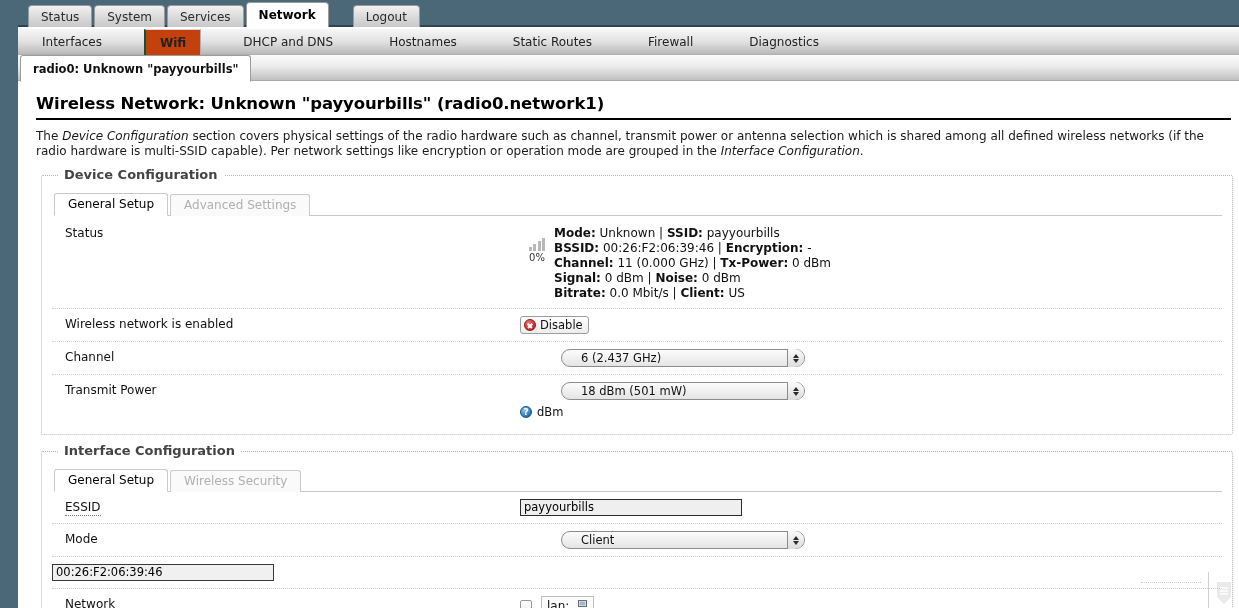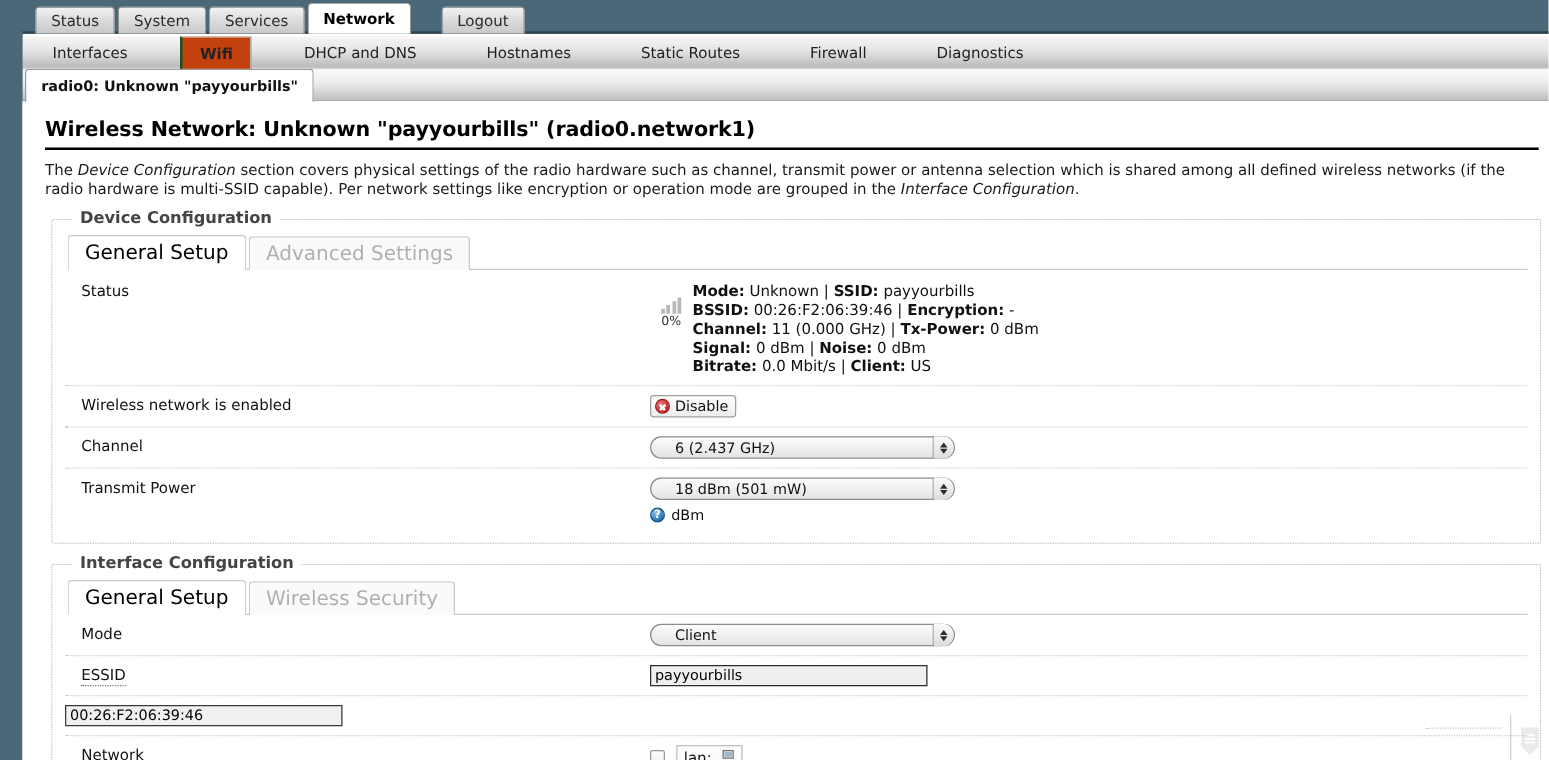--- a/index.html
+++ b/index.html
@@ -157,21 +157,21 @@
 
   
   .inner-tabs {
     display: flex; align-items: flex-end;
     border-bottom: 1px solid #c9c9c9;
     margin: 0 0 0 2px;
     height: 23px;
   }
   .inner-tab {
     padding: 3px 13px 4px 13px;
-    font-size: 16px;
+    font-size: 12px;
     color: #111;
     border: 1px solid #c9c9c9;
     border-bottom: none;
     background: #fafafa;
     border-radius: 3px 3px 0 0;
     margin-right: 2px;
     cursor: pointer;
     position: relative;
     top: 1px;
   }
@@ -259,20 +259,21 @@
     position: relative;
     width: 244px; height: 18px;
     background: linear-gradient(to bottom,#fcfcfc,#e4e4e4);
     border: 1px solid #8c8c8c;
     border-radius: 9px;
     font-size: 11.5px;
     color: #111;
     display: flex; align-items: center;
     padding-left: 19px;
     cursor: pointer;
+    margin-left: 41px;
   }
   .sel .arrows {
     position: absolute; right: 0; top: -1px; bottom: -1px;
     width: 17px;
     border-left: 1px solid #8c8c8c;
     background: linear-gradient(to bottom,#fbfbfb,#dcdcdc);
     border-radius: 0 9px 9px 0;
     display: flex; flex-direction: column;
     align-items: center; justify-content: center; gap: 1px;
   }
@@ -494,38 +495,38 @@
       <div class="fs-inner">
 
         <div class="inner-tabs">
           <div class="inner-tab active"><span>General Setup</span></div>
           <div class="inner-tab dim"><span>Wireless Security</span></div>
         </div>
 
         <div class="rows">
 
           <div class="row">
+            <div class="row-label"><span class="dot-underline">ESSID</span></div>
+            <div class="row-field">
+              <div class="txtbox focused">
+                  <span>payyourbills</span>
+                </div>
+            </div>
+          </div>
+
+          <div class="row">
             <div class="row-label">Mode</div>
             <div class="row-field">
               <div class="sel">
                 <span>Client</span>
                 <span class="arrows">
                     <span class="up"></span>
                     <span class="dn"></span>
                   </span>
               </div>
-            </div>
-          </div>
-
-          <div class="row">
-            <div class="row-label"><span class="dot-underline">ESSID</span></div>
-            <div class="row-field">
-              <div class="txtbox focused">
-                  <span>payyourbills</span>
-                </div>
             </div>
           </div>
 
           <div class="row">
             <div class="row-field">
               <div class="txtbox">
                   <span>00:26:F2:06:39:46</span>
                 </div>
             </div>
           </div>

